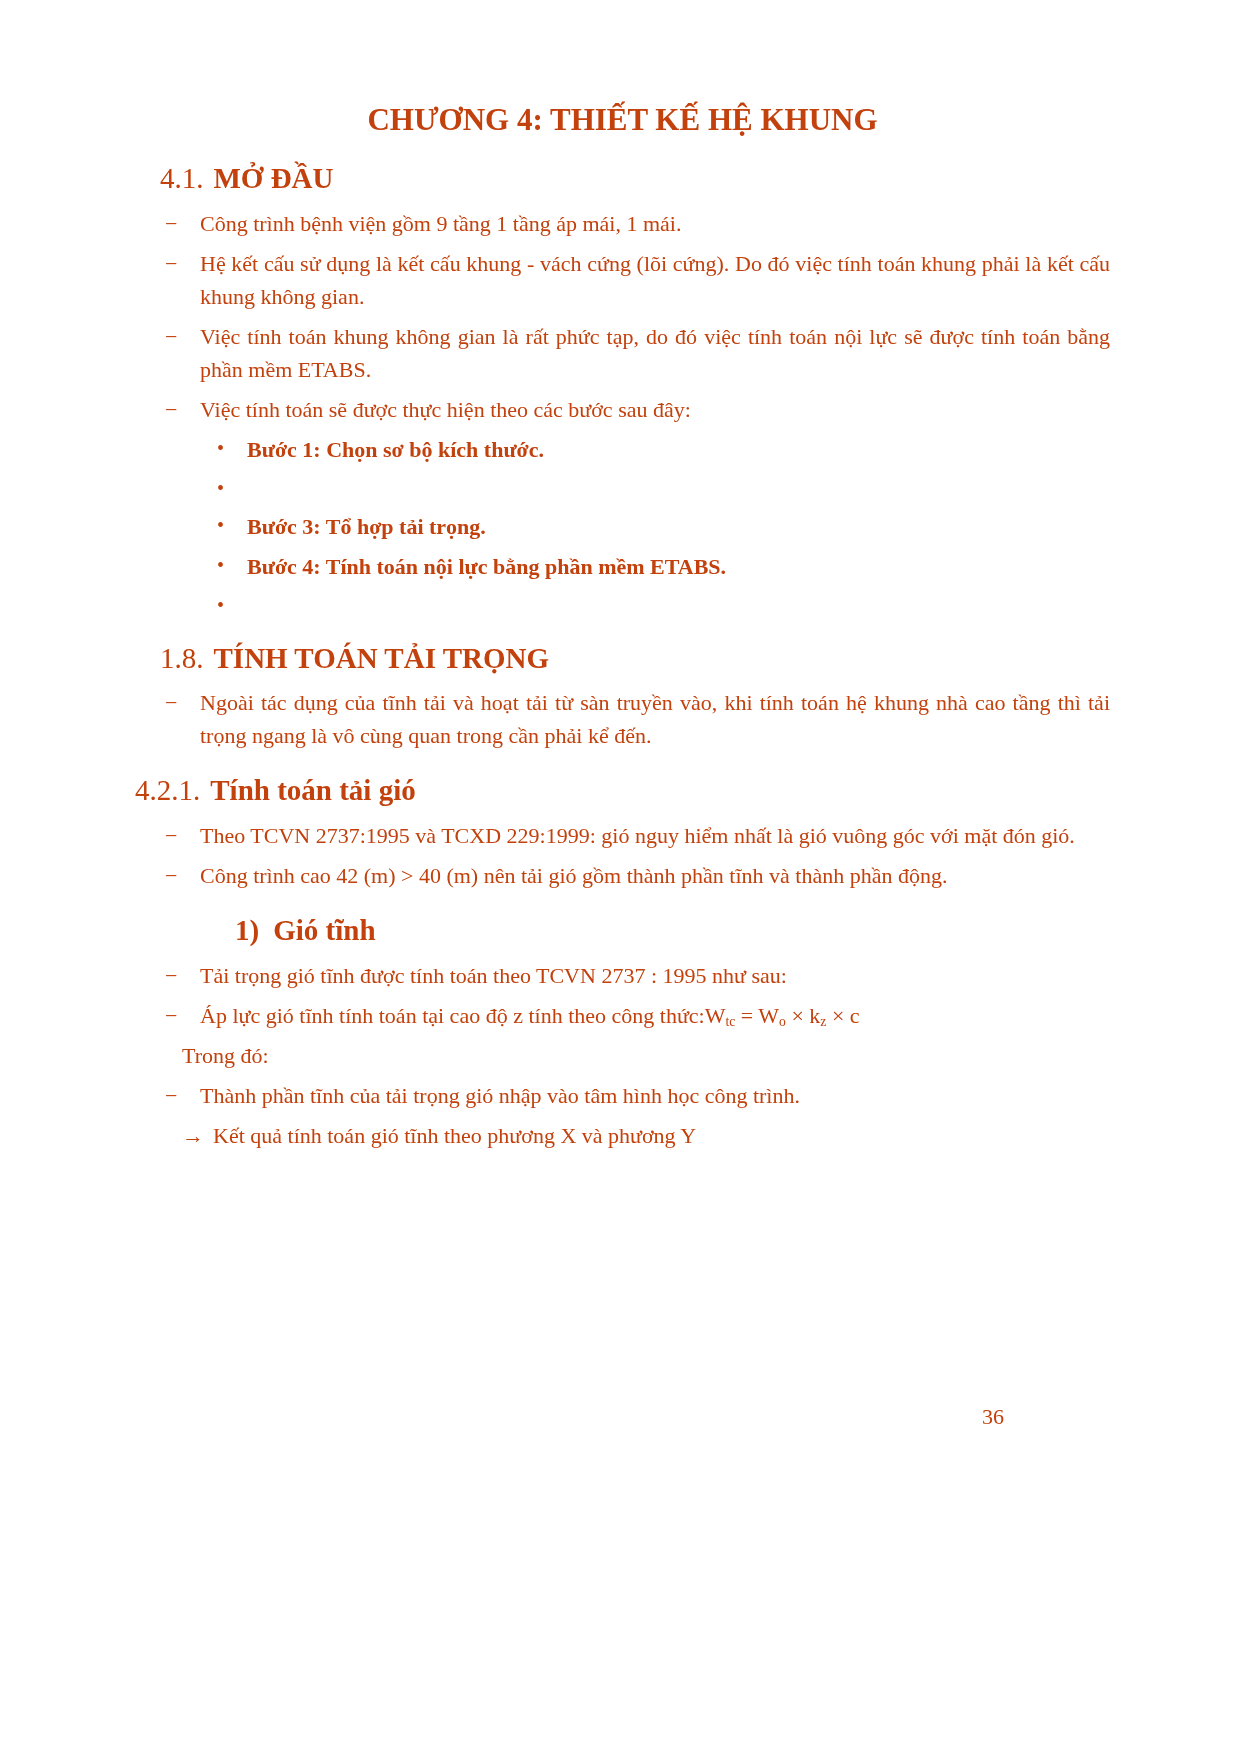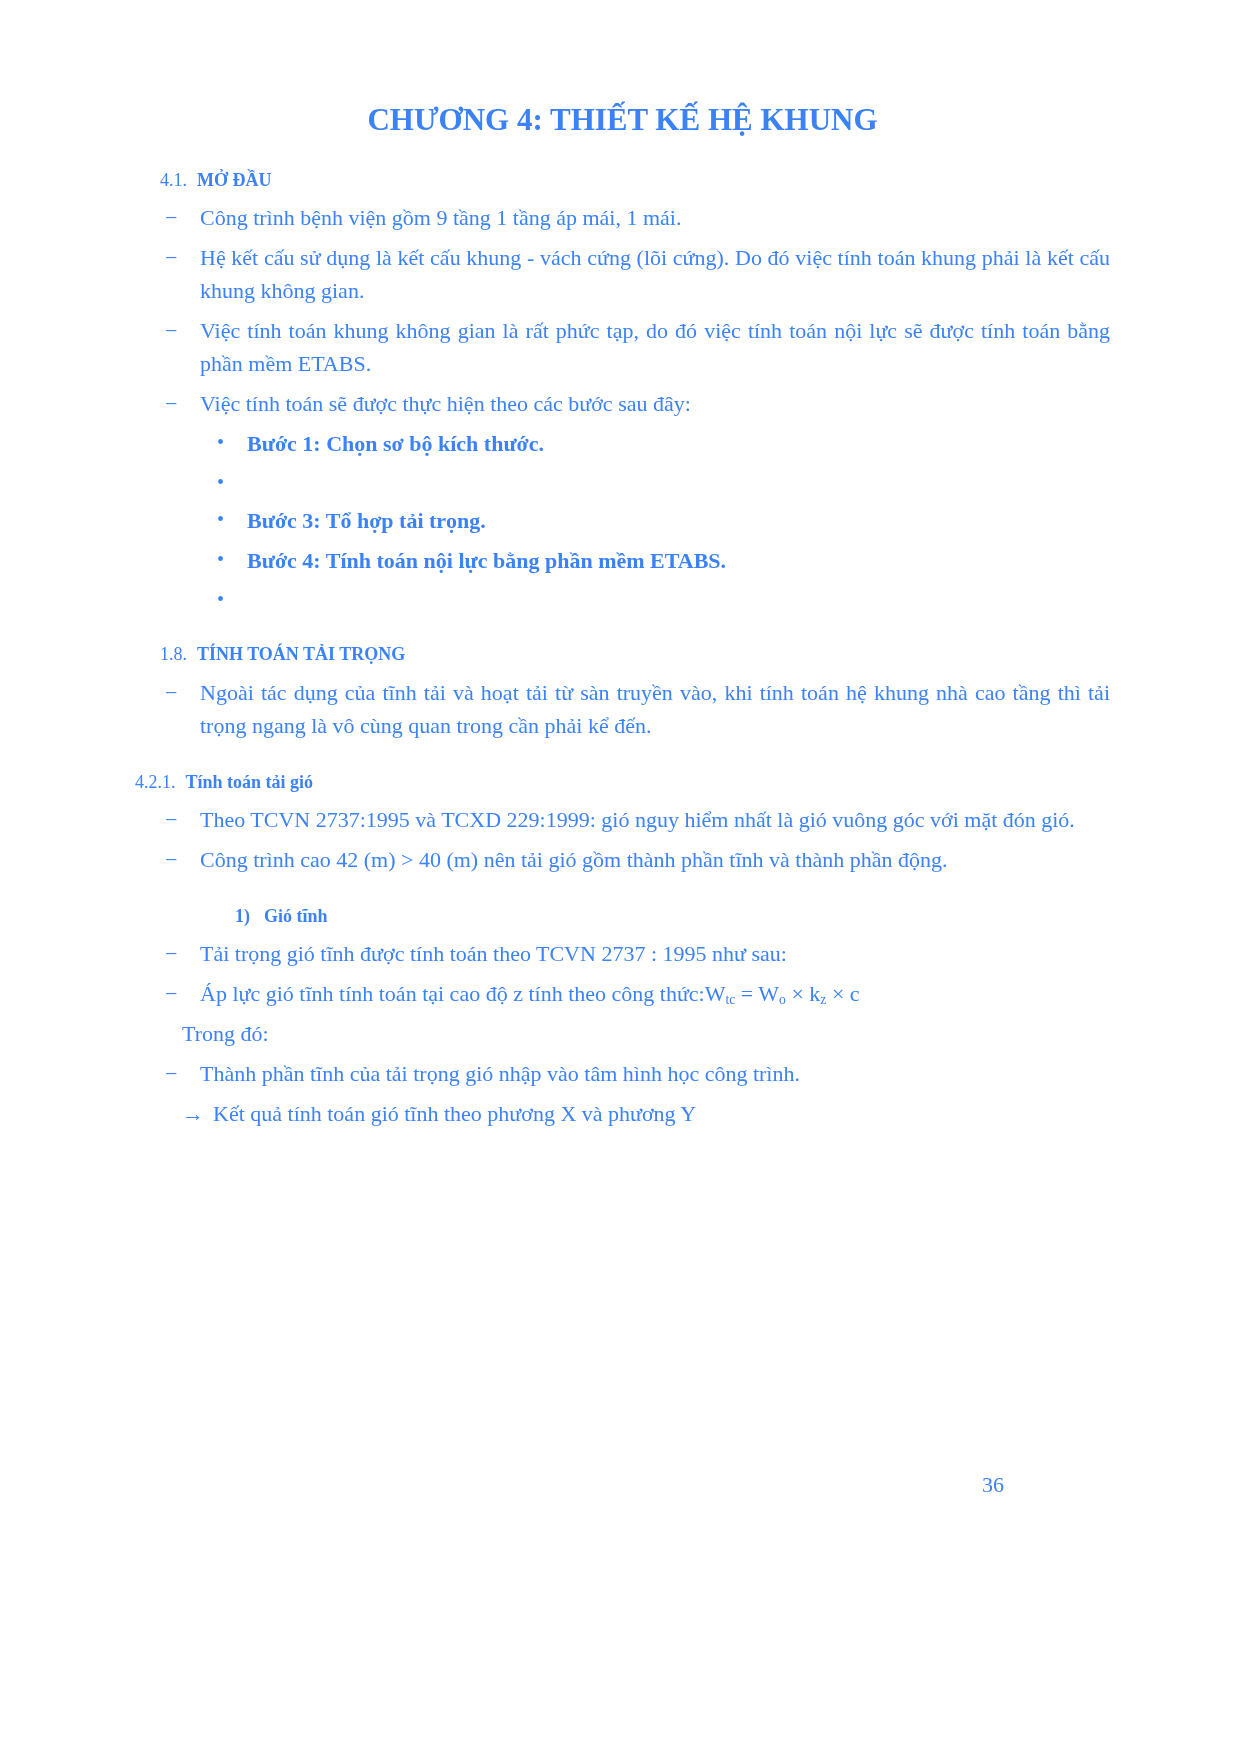--- a/index.html
+++ b/index.html
@@ -2,38 +2,38 @@
 <html lang="vi"><head>
 <meta charset="utf-8">
 <style>
   html, body { margin: 0; padding: 0; background: #ffffff; }
   .page {
     position: relative;
     width: 1241px;
     height: 1754px;
     margin: 0 auto;
     background: #ffffff;
-    color: #3b82f6;
+    color: #c2410c;
     font-family: "Liberation Serif", "DejaVu Serif", serif;
     font-size: 22px;
     line-height: 1.5;
     box-sizing: border-box;
     padding: 100px 131px 0 135px;
     overflow: hidden;
   }
   .doc-title {
     text-align: center;
     font-size: 31px;
     font-weight: bold;
     margin: 0 0 18px 0;
     line-height: 1.3;
   }
   .heading {
-    font-size: 18px;
-    margin: 28px 0 8px 0;
+    font-size: 29px;
+    margin: 18px 0 8px 0;
     line-height: 1.4;
   }
   .heading .h-num { font-weight: normal; margin-right: 10px; }
   .heading .h-title { font-weight: bold; }
   .h-level2 { margin-left: 25px; }
   .h-level3 { margin-left: 0; }
   .h-sub-num {
     margin-left: 100px;
     font-weight: bold;
   }
@@ -66,21 +66,21 @@
     text-align: justify;
   }
   .arrow-line .arrow { margin-right: 9px; }
   sub.fsub {
     font-size: 0.62em;
     line-height: 0;
     vertical-align: -0.22em;
   }
   .page-number {
     position: absolute;
-    top: 1468px;
+    top: 1400px;
     left: 982px;
     font-size: 22px;
   }
 </style>
 </head>
 <body>
 
 <div class="page">
 
   <h1 class="doc-title">CHƯƠNG 4: THIẾT KẾ HỆ KHUNG</h1>

